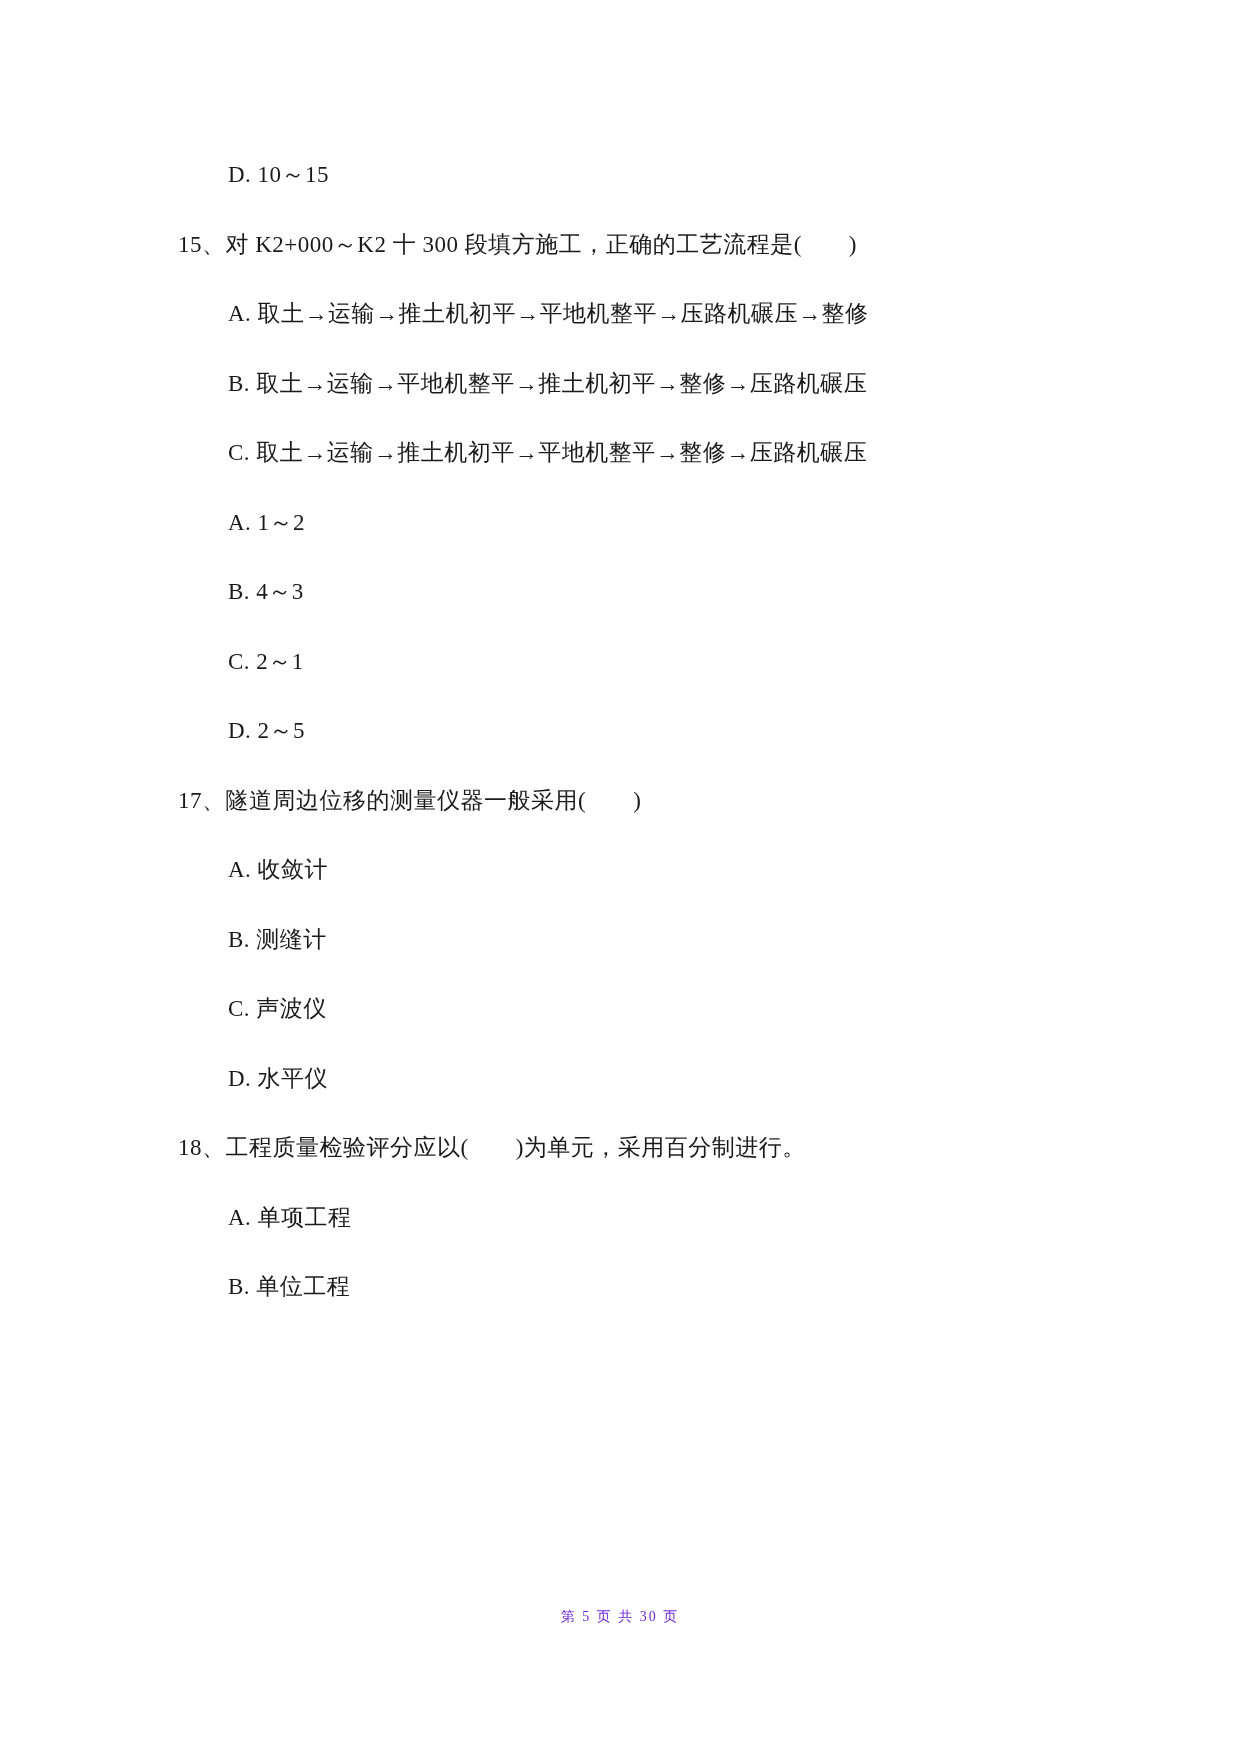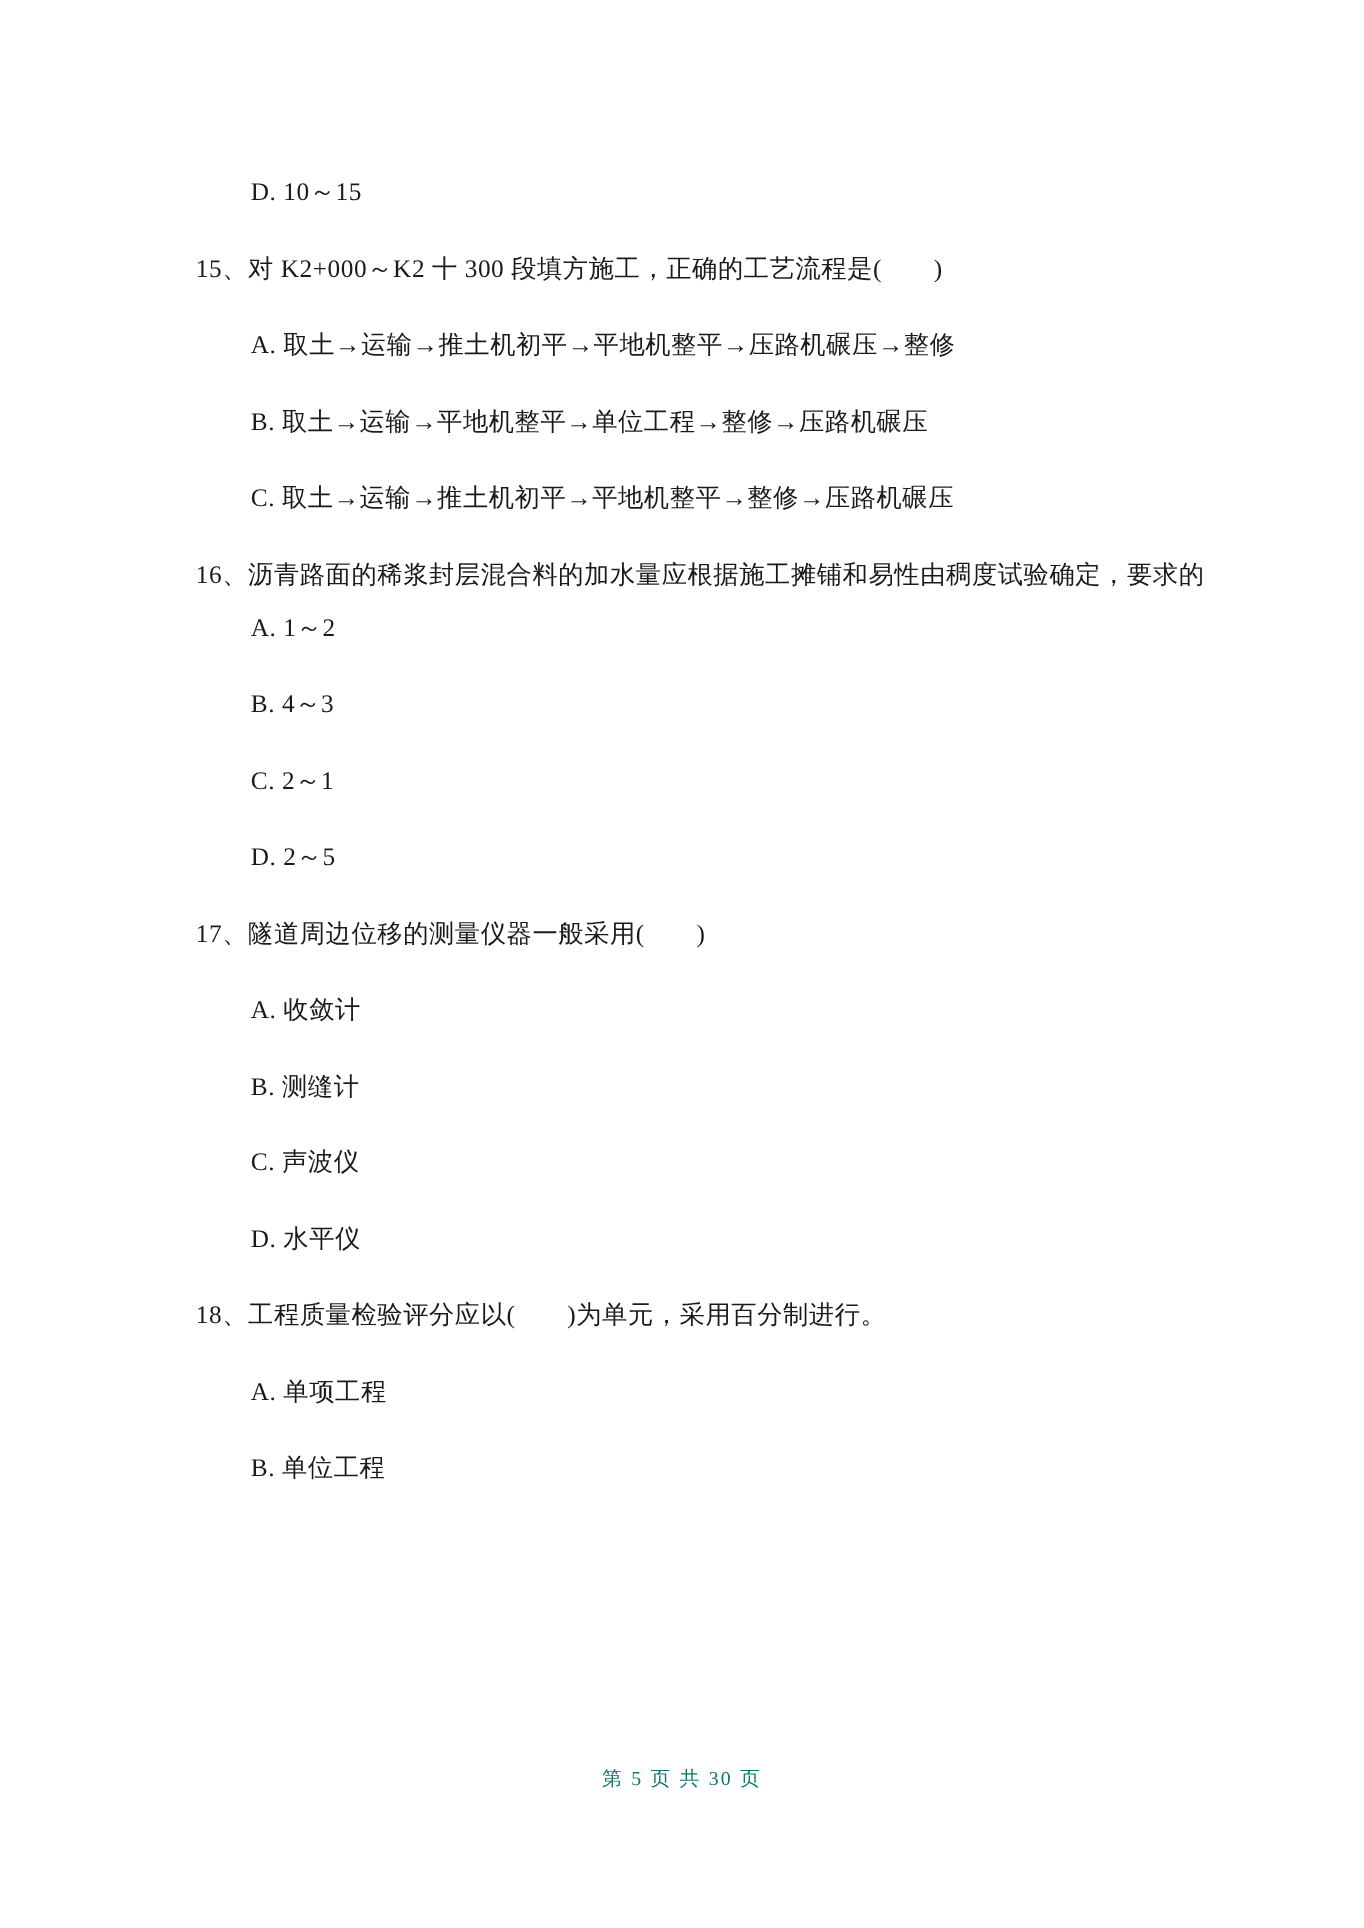--- a/index.html
+++ b/index.html
@@ -23,39 +23,38 @@
     letter-spacing: 0.5px;
   }
   .option { padding-left: 50px; }
   .tight { margin-bottom: 0; }
   .footer {
     position: absolute;
     top: 1600px;
     left: 0;
     width: 100%;
     text-align: center;
-    font-size: 18px;
+    font-size: 14px;
     line-height: 34px;
-    color: #0f766e;
+    color: #6d28d9;
     letter-spacing: 2px;
   }
 </style>
 </head>
 <body>
 
 <div class="page-body">
 
   <div class="line option">D. 10～15</div>
 
   <div class="line">15、对 K2+000～K2 十 300 段填方施工，正确的工艺流程是(　　)</div>
   <div class="line option">A. 取土→运输→推土机初平→平地机整平→压路机碾压→整修</div>
-  <div class="line option">B. 取土→运输→平地机整平→单位工程→整修→压路机碾压</div>
+  <div class="line option">B. 取土→运输→平地机整平→推土机初平→整修→压路机碾压</div>
   <div class="line option">C. 取土→运输→推土机初平→平地机整平→整修→压路机碾压</div>
 
-  <div class="line tight">16、沥青路面的稀浆封层混合料的加水量应根据施工摊铺和易性由稠度试验确定，要求的</div>
   <div class="line option">A. 1～2</div>
   <div class="line option">B. 4～3</div>
   <div class="line option">C. 2～1</div>
   <div class="line option">D. 2～5</div>
 
   <div class="line">17、隧道周边位移的测量仪器一般采用(　　)</div>
   <div class="line option">A. 收敛计</div>
   <div class="line option">B. 测缝计</div>
   <div class="line option">C. 声波仪</div>
   <div class="line option">D. 水平仪</div>

